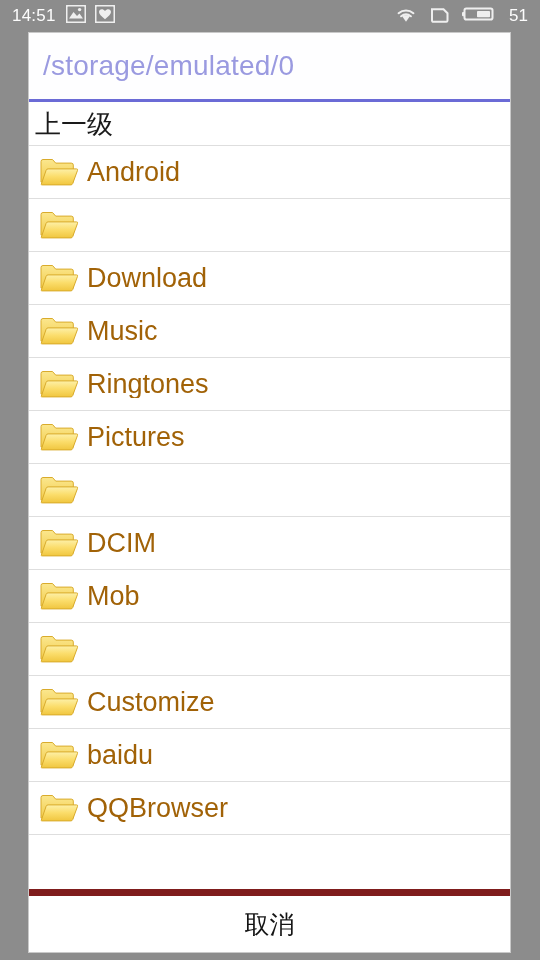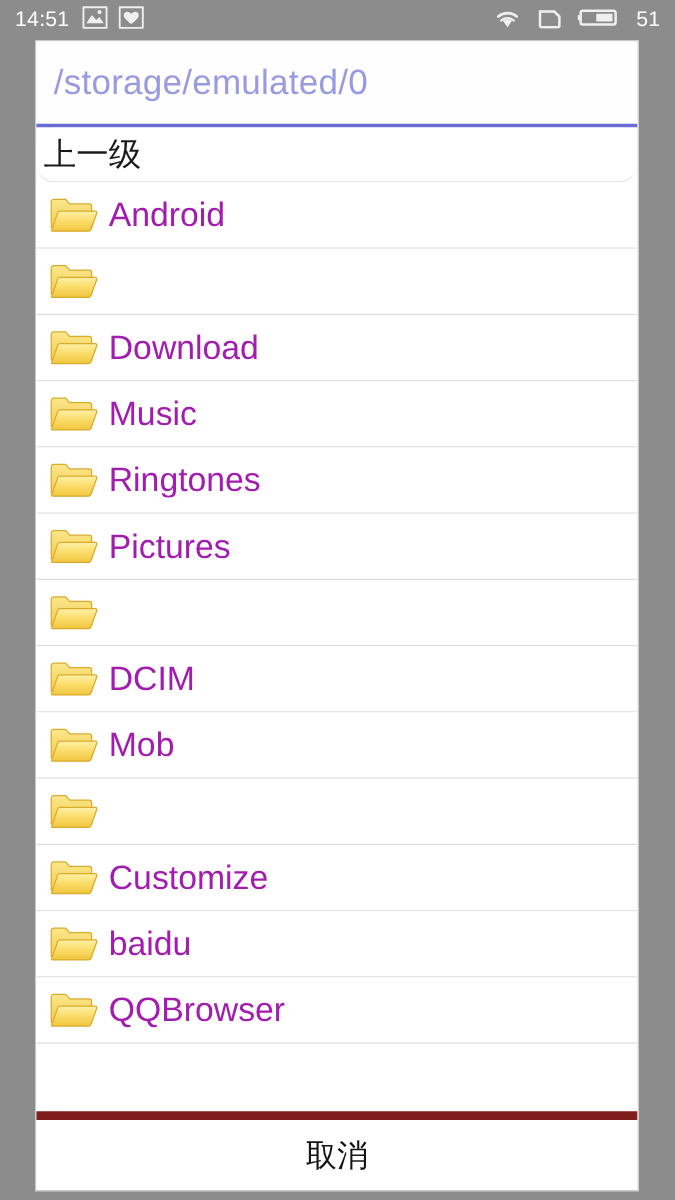--- a/index.html
+++ b/index.html
@@ -91,25 +91,24 @@
     height: 53px;
     display: flex;
     align-items: center;
     padding-left: 8px;
     border-bottom: 1px solid #dedede;
     background: #ffffff;
   }
   .row.up-row {
     height: 44px;
     padding-left: 6px;
-    border-radius: 15px;
   }
   .row-label {
     font-size: 27px;
-    color: #a21caf;
+    color: #a16207;
     font-family: "Liberation Sans", sans-serif;
     white-space: nowrap;
     overflow: hidden;
     line-height: 1;
   }
   .row.up-row .row-label {
     color: #1a1a1a;
     font-size: 26px;
     font-family: "DejaVu Sans", sans-serif;
   }

